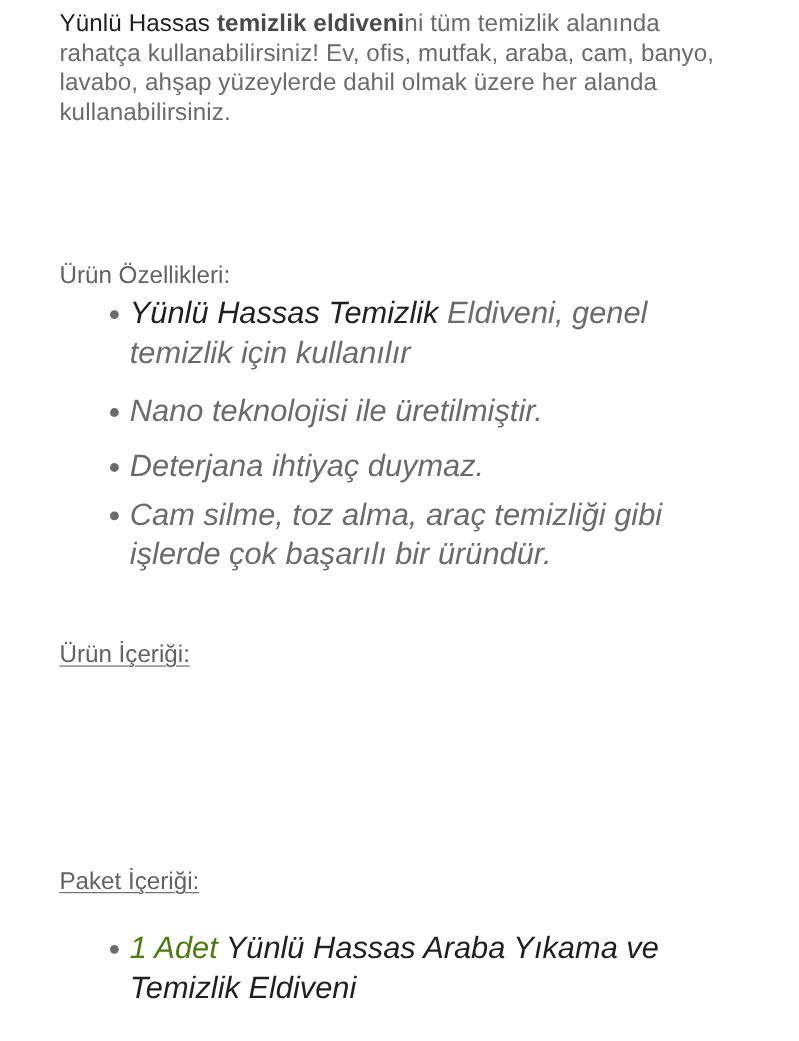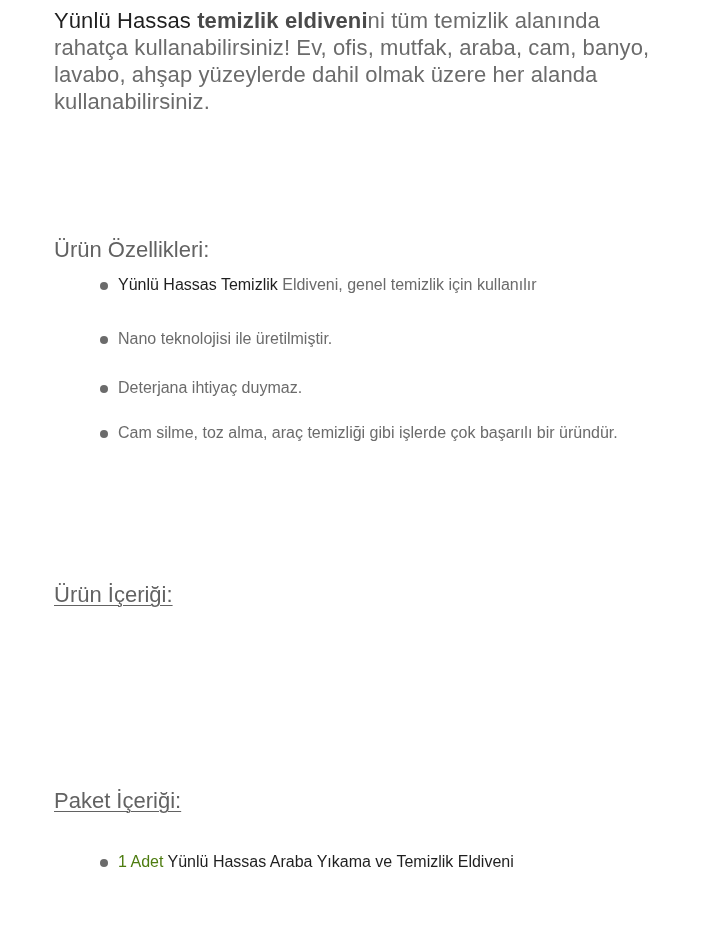--- a/index.html
+++ b/index.html
@@ -5,21 +5,21 @@
   html, body { margin:0; padding:0; background:#ffffff; }
   body { width:726px; height:946px; overflow:hidden; position:relative;
          font-family:"Liberation Sans", "DejaVu Sans", sans-serif; }
   .content { position:absolute; left:54px; top:7px; width:620px; }
   .para { font-size:22px; line-height:27px; color:#6b6b6b; margin:0; letter-spacing:0.1px; }
   .dark { color:#1f1f1f; }
   .semi { color:#4a4a4a; font-weight:bold; }
   .heading { font-size:22px; color:#626262; margin:0; line-height:30px; position:absolute; left:0; }
   .heading.u { text-decoration:underline; text-underline-offset:3px; text-decoration-thickness:1px; }
   ul { list-style:none; margin:0; padding:0; position:absolute; left:44px; width:580px; }
-  li { position:relative; padding-left:20px; font-size:16px; line-height:35.5px; color:#6b6b6b; }
+  li { position:relative; padding-left:20px; font-size:28px; line-height:35.5px; color:#6b6b6b;font-style:italic; }
   li::before { content:""; position:absolute; left:2px; top:15px; width:8px; height:8px; border-radius:50%; background:#6b6b6b; }
   .light { color:#4d7c0f; }
 </style>
 </head>
 <body>
 
 <div class="content">
   <p class="para"><span class="dark">Yünlü Hassas</span> <span class="semi">temizlik eldiveni</span><span>ni tüm temizlik alanında rahatça kullanabilirsiniz! Ev, ofis, mutfak, araba, cam, banyo, lavabo, ahşap yüzeylerde dahil olmak üzere her alanda kullanabilirsiniz.</span></p>
 
   <h3 class="heading" style="top:181px;font-weight:normal;margin-top:47px;">Ürün Özellikleri:</h3>

